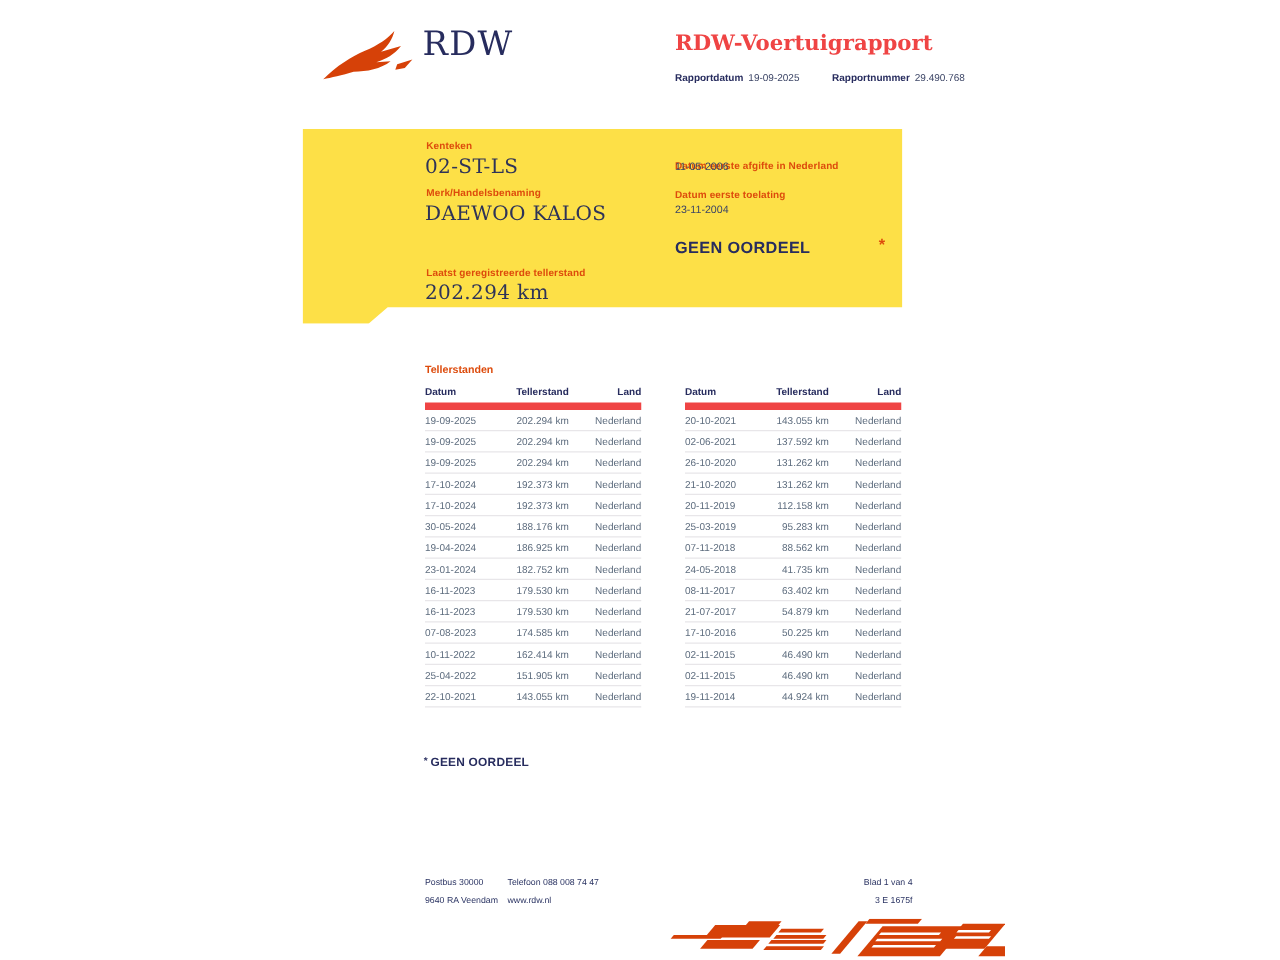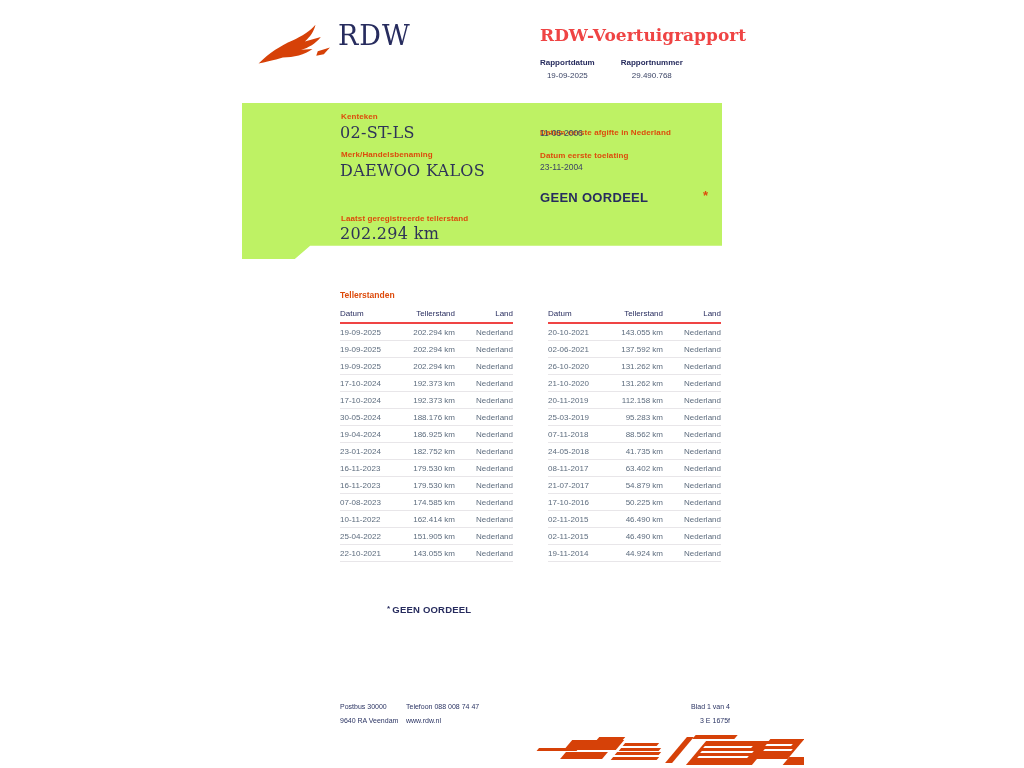--- a/index.html
+++ b/index.html
@@ -21,61 +21,61 @@
     font-size:27px; font-weight:500; letter-spacing:1px;
     color:#272C5E;
   }
   .doc-title {
     left:540px; top:25px;
     font-family:"DejaVu Serif", serif;
     font-size:17px; font-weight:700;
     color:#ef4444;
   }
   .meta { left:540px; top:58px; display:flex; gap:26px; }
-  .meta .mcol { display:flex; flex-direction:column; gap:4px;text-align:center; }
+  .meta .mcol { display:flex; flex-direction:row; gap:4px; }
   .meta .mlabel { font-size:8px; font-weight:700; color:#272C5E; }
   .meta .mvalue { font-size:8px; color:#3C4566; }
 
   
   .summary-box {
     left:242px; top:103px; width:480px; height:156px;
-    background:#bef264;
+    background:#fde047;
     clip-path:polygon(0 0, 100% 0, 100% 91.5%, 14.2% 91.5%, 11% 100%, 0 100%);
   }
   .olabel { font-size:8px; font-weight:700; color:#DD4B0C; letter-spacing:0.1px; }
   .serif-value {
     font-family:"DejaVu Serif", serif;
     font-size:16px; color:#2E3358; letter-spacing:0.3px;
   }
   .small-value { font-size:8.5px; color:#3C4566; }
   .oordeel {
     font-size:13px; font-weight:700; color:#272C5E; letter-spacing:0.3px;
   }
   .star { color:#DD4B0C; font-size:13px; font-weight:700; }
 
   
   .tables-wrap { left:340px; top:290px; width:382px; }
   .tables-title { font-size:8.5px; font-weight:700; color:#DD4B0C; }
   .tables { display:flex; gap:35px; margin-top:7px; }
   .vtable { width:173px; }
   .thead {
-    display:flex; font-size:8px; font-weight:400; color:#272C5E;
-    padding:2px 0 4px 0; border-bottom:2px solid #ef4444;
+    display:flex; font-size:8px; font-weight:700; color:#272C5E;
+    padding:2px 0 4px 0; border-bottom:6px solid #ef4444;
   }
   .trow {
     display:flex; font-size:8px; color:#5D6C7E;
     padding:3.5px 0; border-bottom:1px solid #E8E6E9; align-items:center;
   }
   .c-datum { flex:0 0 62px; text-align:left; }
   .c-tell  { flex:0 0 53px; text-align:right; }
   .c-land  { flex:1; text-align:right; }
 
   
   .footnote { left:339px; top:604px; width:398px; }
-  .fn-head { font-size:9.5px; font-weight:700; color:#272C5E; letter-spacing:0.2px;margin-left:48px; }
+  .fn-head { font-size:9.5px; font-weight:700; color:#272C5E; letter-spacing:0.2px; }
   .fn-marker { font-size:8px; vertical-align:2px; margin-right:2px; }
   .fn-text { margin-top:6px; font-size:8.5px; line-height:1.55; color:#E0562B; }
 
   
   .footer-col { font-size:7px; color:#2B3463; line-height:14px; }
   .f1 { left:340px; top:700px; }
   .f2 { left:406px; top:700px; }
   .f3 { left:630px; top:700px; width:100px; text-align:right; }
 
   

